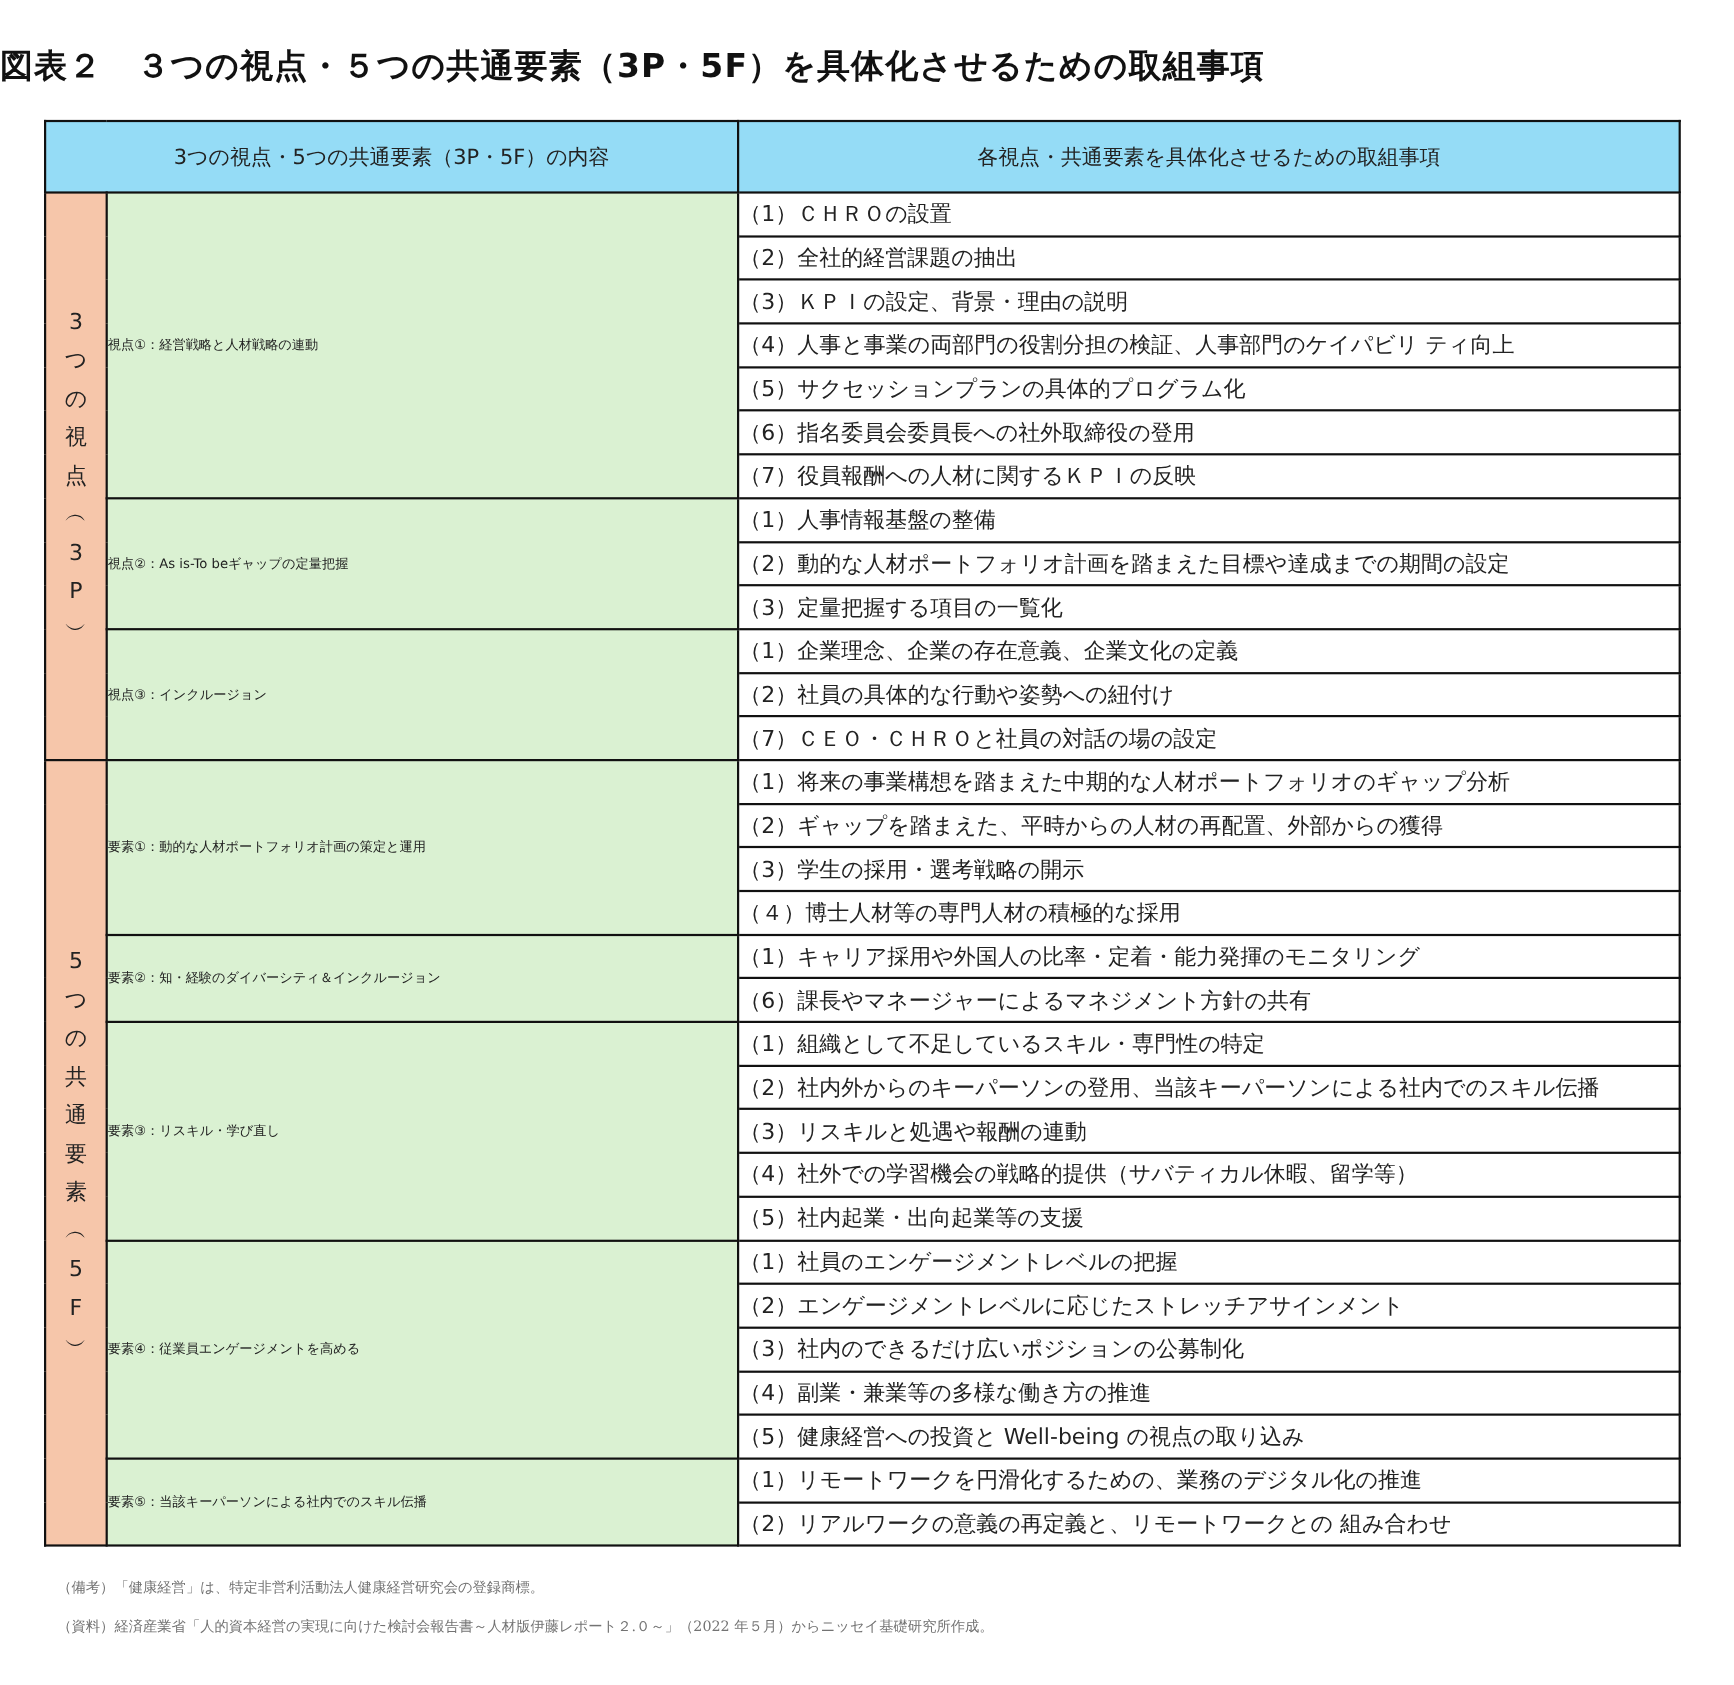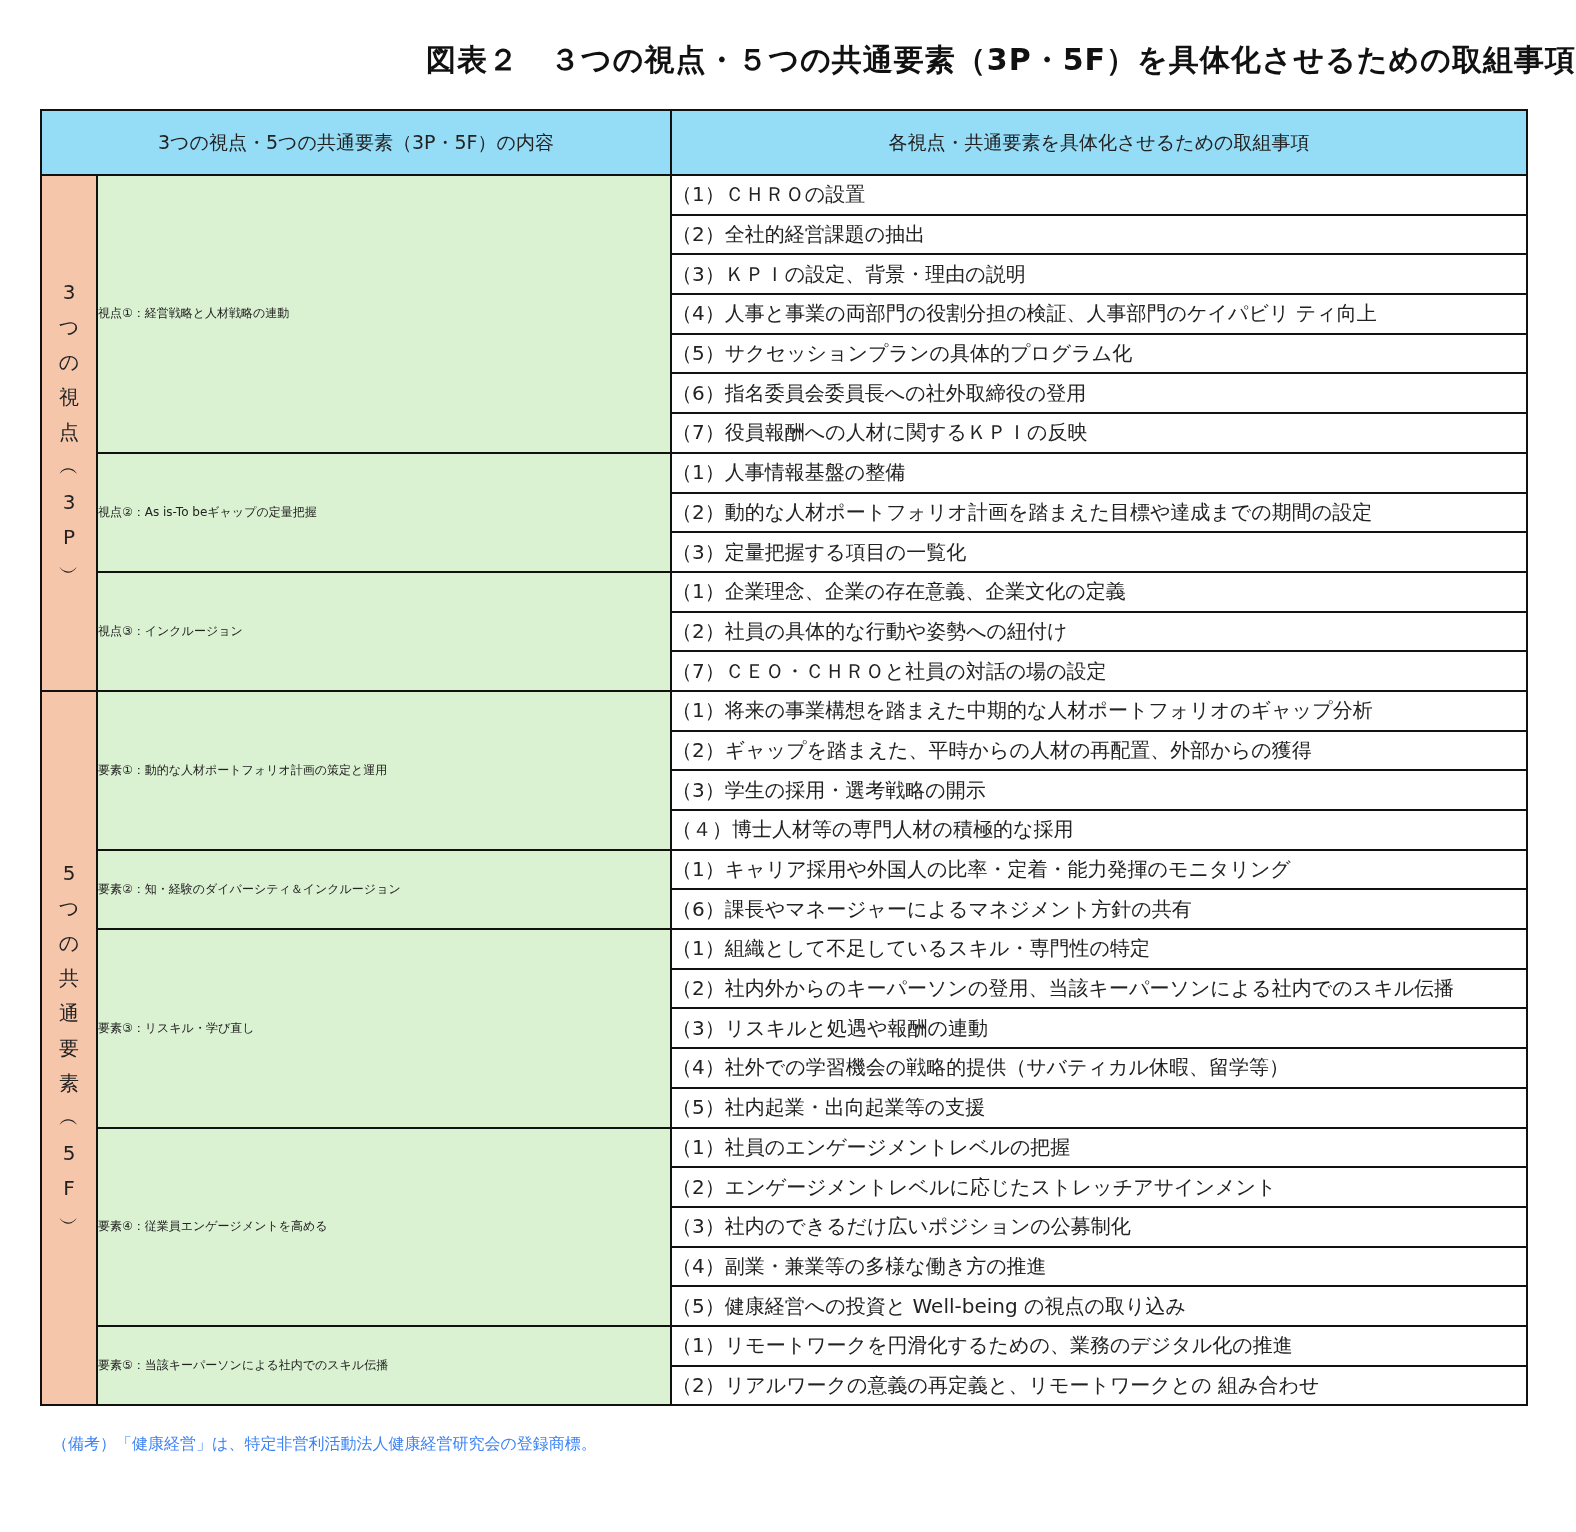--- a/index.html
+++ b/index.html
@@ -1,18 +1,18 @@
 <!DOCTYPE html>
 <html><head>
 <meta charset="utf-8">
 <style>
   html, body { margin: 0; padding: 0; background: #ffffff; }
   body { width: 1576px; height: 1532px; position: relative; font-family: "DejaVu Sans", "Liberation Sans", sans-serif; color: #111; }
   .title {
-    position: absolute; left: 0; top: 40px; width: 1576px; text-align: right;
+    position: absolute; left: 0; top: 40px; width: 1576px; text-align: left;
     font-size: 30px; font-weight: bold; letter-spacing: 1px; color: #111;
     font-family: "DejaVu Sans", sans-serif;
   }
   table.main {
     position: absolute; left: 40px; top: 109px; width: 1486px;
     border-collapse: collapse; table-layout: fixed;
   }
   table.main td, table.main th {
     border: 2px solid #111; padding: 0; box-sizing: border-box;
   }
@@ -31,21 +31,21 @@
   td.cat {
     background: #daf1d2; vertical-align: middle; font-size: 12px; color: #222;
     padding-left: 4px; white-space: nowrap;
   }
   td.item {
     background: #ffffff; height: 39.7px; font-size: 20px; color: #222;
     padding-left: 14px; white-space: nowrap; vertical-align: middle;
   }
   .notes {
     position: absolute; left: 52px; top: 1426px; font-family: "DejaVu Serif", serif;
-    font-size: 16px; color: #3b82f6; line-height: 36px;
+    font-size: 13px; color: #737373; line-height: 36px;
   }
   .notes div { white-space: nowrap; }
 </style>
 </head>
 <body>
 
 <div class="title">図表２　３つの視点・５つの共通要素（3P・5F）を具体化させるための取組事項</div>
 
 <table class="main">
   <colgroup>
@@ -183,13 +183,14 @@
         <td class="item">（1）リモートワークを円滑化するための、業務のデジタル化の推進</td>
       </tr>
       <tr>
         <td class="item">（2）リアルワークの意義の再定義と、リモートワークとの 組み合わせ</td>
       </tr>
     </tbody>
 </table>
 
 <div class="notes">
   <div>（備考）「健康経営」は、特定非営利活動法人健康経営研究会の登録商標。</div>
+  <div>（資料）経済産業省「人的資本経営の実現に向けた検討会報告書～人材版伊藤レポート２.０～」（2022 年５月）からニッセイ基礎研究所作成。</div>
 </div>
 
 </body></html>

